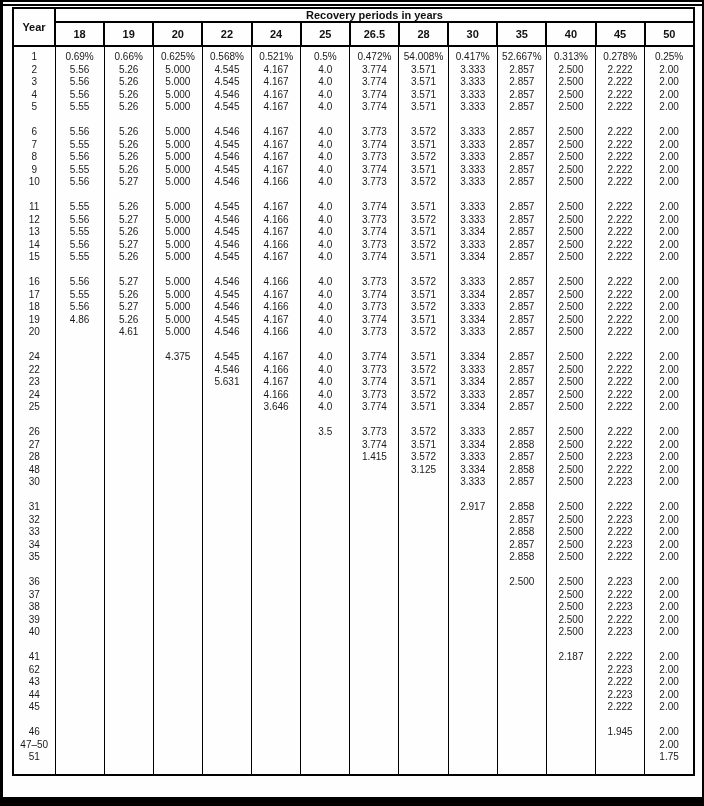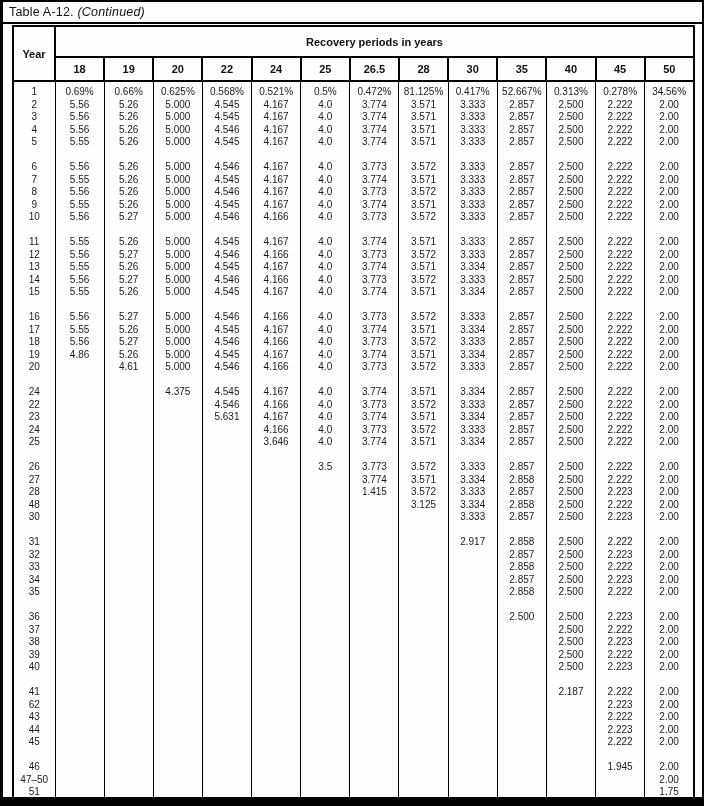--- a/index.html
+++ b/index.html
@@ -38,47 +38,43 @@
   }
   table.depr th {
     border: 2px solid #000;
     font-size: 11px;
     font-weight: 700;
     color: #111;
     padding: 0;
     text-align: center;
     vertical-align: middle;
   }
-  th.group-th { height: 31px; }
+  th.group-th { height: 14px; }
   #col-headers th { height: 24px; }
   th.year-th { font-size: 11.5px; }
   tbody td {
     border-left: 1px solid #000;
     border-right: 1px solid #000;
     border-top: 0;
     border-bottom: 0;
     font-size: 10px;
     line-height: 12.5px;
     padding: 0;
     text-align: center;
     white-space: nowrap;
     color: #1a1a1a;
   }
   tr.first-row td { padding-top: 4px; }
   tr.block-start td { padding-top: 12.5px; }
-  tr.last-row td { padding-bottom: 2px; }
+  tr.last-row td { padding-bottom: 10px; }
 </style>
 </head>
 <body>
 
 <div class="page">
-  <div class="title-bar">
-    <span>Table A-12.</span>
-    <span class="title-continued">(Continued)</span>
-  </div>
   <hr class="title-rule">
   <table class="depr">
     <colgroup>
       <col style="width:42px">
       <col>
         <col>
         <col>
         <col>
         <col>
         <col>
@@ -114,26 +110,26 @@
     <tbody id="table-body">
         <tr class="first-row">
           <td>1</td>
           <td>0.69%</td>
           <td>0.66%</td>
           <td>0.625%</td>
           <td>0.568%</td>
           <td>0.521%</td>
           <td>0.5%</td>
           <td>0.472%</td>
-          <td>81.125%</td>
+          <td>54.008%</td>
           <td>0.417%</td>
           <td>52.667%</td>
           <td>0.313%</td>
           <td>0.278%</td>
-          <td>34.56%</td>
+          <td>0.25%</td>
         </tr>
         <tr>
           <td>2</td>
           <td>5.56</td>
           <td>5.26</td>
           <td>5.000</td>
           <td>4.545</td>
           <td>4.167</td>
           <td>4.0</td>
           <td>3.774</td>

